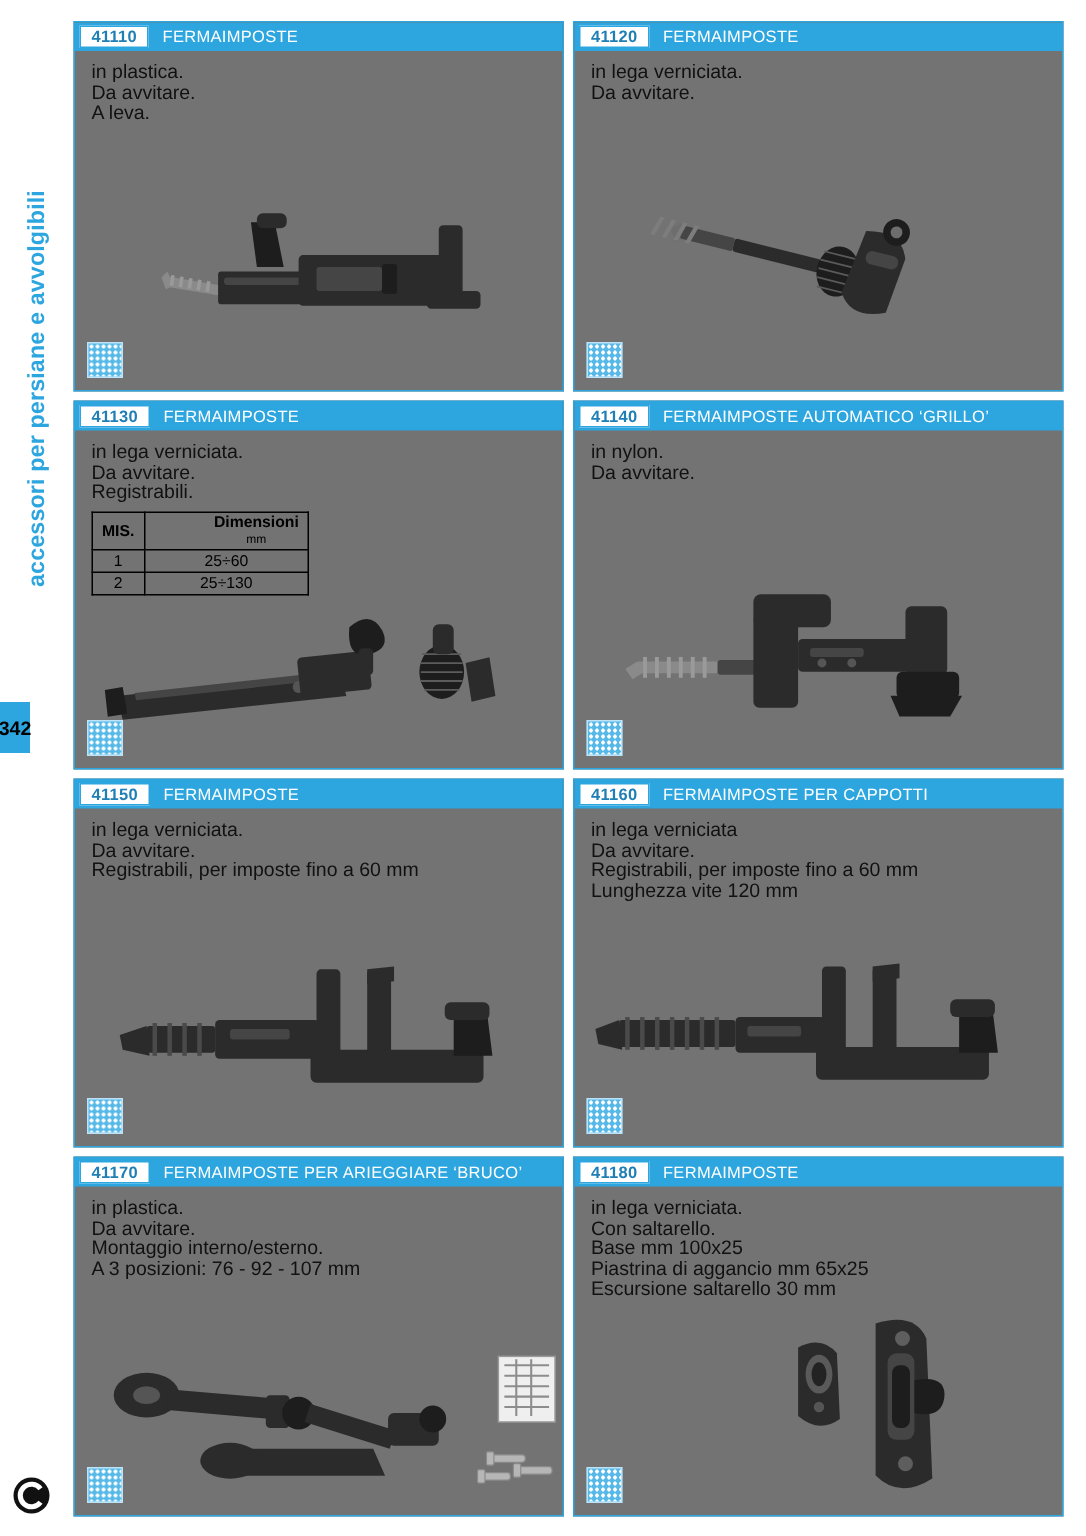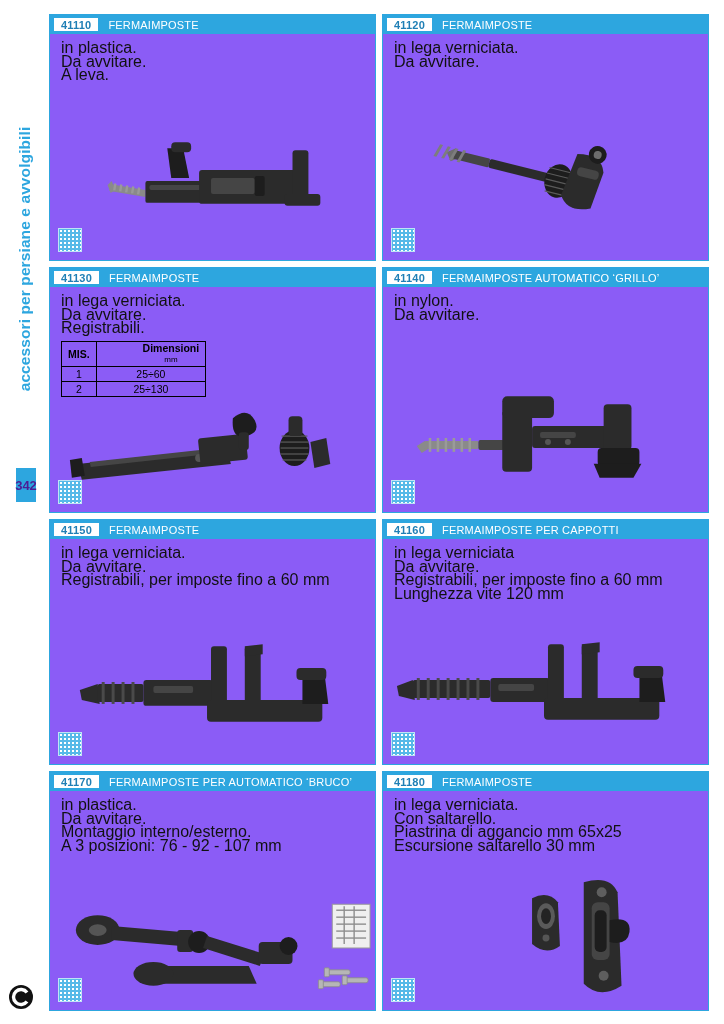--- a/index.html
+++ b/index.html
@@ -30,24 +30,24 @@
     transform-origin: center center;
     text-align: center;
     font-size: 15.5px;
     font-weight: bold;
     color: #2da6df;
     letter-spacing: 0.1px;
     white-space: nowrap;
   }
   .page-num-box {
     position: absolute;
-    left: 16px; top: 468px;
+    left: 0; top: 468px;
     width: 20px; height: 34px;
     background: #2da6df;
-    color: #4c1d95;
+    color: #000000;
     font-size: 13px;
     font-weight: bold;
     display: flex;
     align-items: center;
     justify-content: center;
   }
   .logo-c {
     position: absolute;
     left: 8px; bottom: 14px;
     width: 26px; height: 26px;
@@ -59,21 +59,21 @@
     left: 49px; top: 14px;
     width: 660px;
     display: grid;
     grid-template-columns: 327px 327px;
     grid-template-rows: 247px 246px 246px 240px;
     gap: 6px;
   }
   .card {
     position: relative;
     border: 1px solid #2da6df;
-    background: #8b5cf6;
+    background: #737373;
     overflow: hidden;
   }
   .card-head {
     display: flex;
     align-items: stretch;
     height: 19px;
     background: #2da6df;
   }
   .code {
     background: #ffffff;
@@ -91,21 +91,21 @@
     color: #ffffff;
     font-weight: normal;
     font-size: 11px;
     display: flex;
     align-items: center;
     padding-left: 9px;
     letter-spacing: 0.2px;
   }
   .desc {
     padding: 7px 0 0 11px;
-    font-size: 16px;
+    font-size: 13px;
     line-height: 13.6px;
     color: #111;
   }
   .desc div { white-space: nowrap; }
 
   
   table.mis {
     margin: 6px 5px 0 11px;
     border-collapse: collapse;
     font-size: 10.5px;
@@ -427,21 +427,21 @@
             <rect class="c-dark" x="252" y="56" width="30" height="12" rx="4"></rect>
           </g>
         </svg>
       </div>
       <div class="marker"></div>
     </div>
 
     <div class="card">
       <div class="card-head">
         <div class="code">41170</div>
-        <div class="title">FERMAIMPOSTE PER AUTOMATICO ‘BRUCO’</div>
+        <div class="title">FERMAIMPOSTE PER ARIEGGIARE ‘BRUCO’</div>
       </div>
       <div class="desc">
         <div>in plastica.</div>
         <div>Da avvitare.</div>
         <div>Montaggio interno/esterno.</div>
         <div>A 3 posizioni: 76 - 92 - 107 mm</div>
       </div>
       <div class="art" style="height:120px;">
         <svg viewBox="0 0 327 120">
           <g>
@@ -488,20 +488,21 @@
     </div>
 
     <div class="card">
       <div class="card-head">
         <div class="code">41180</div>
         <div class="title">FERMAIMPOSTE</div>
       </div>
       <div class="desc">
         <div>in lega verniciata.</div>
         <div>Con saltarello.</div>
+        <div>Base mm 100x25</div>
         <div>Piastrina di aggancio mm 65x25</div>
         <div>Escursione saltarello 30 mm</div>
       </div>
       <div class="art" style="height:130px;">
         <svg viewBox="0 0 327 130">
           <g>
 
             <path class="c-dark" d="M150 22 q16 -8 26 4 l2 44 q-14 10 -28 -2 z"></path>
             <ellipse cx="164" cy="40" rx="9" ry="13" fill="#5a5a5a"></ellipse>
             <ellipse cx="164" cy="40" rx="5" ry="8" fill="#232323"></ellipse>

